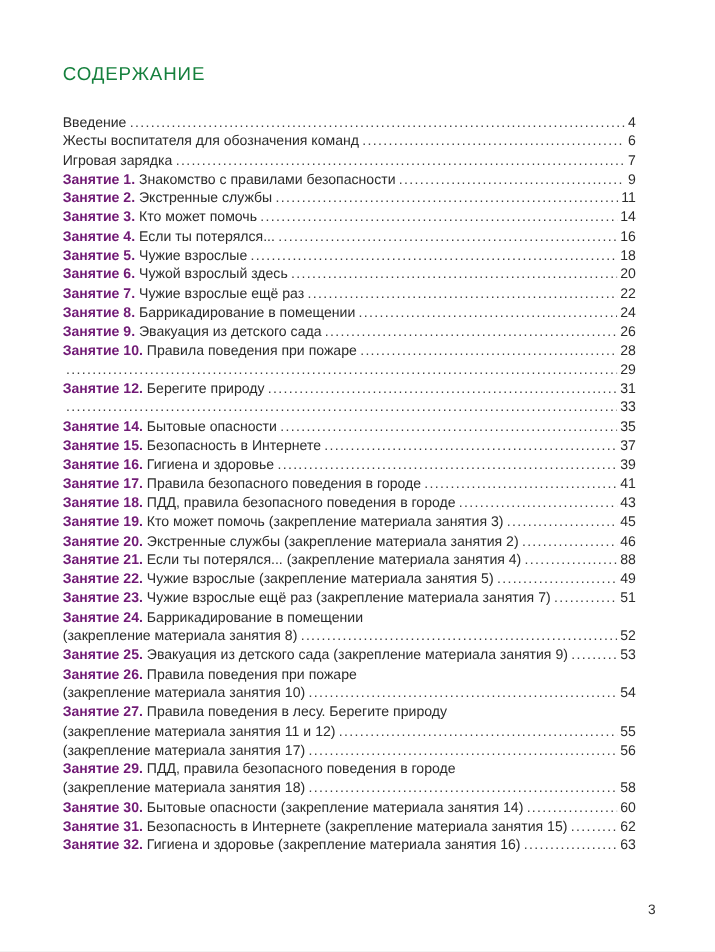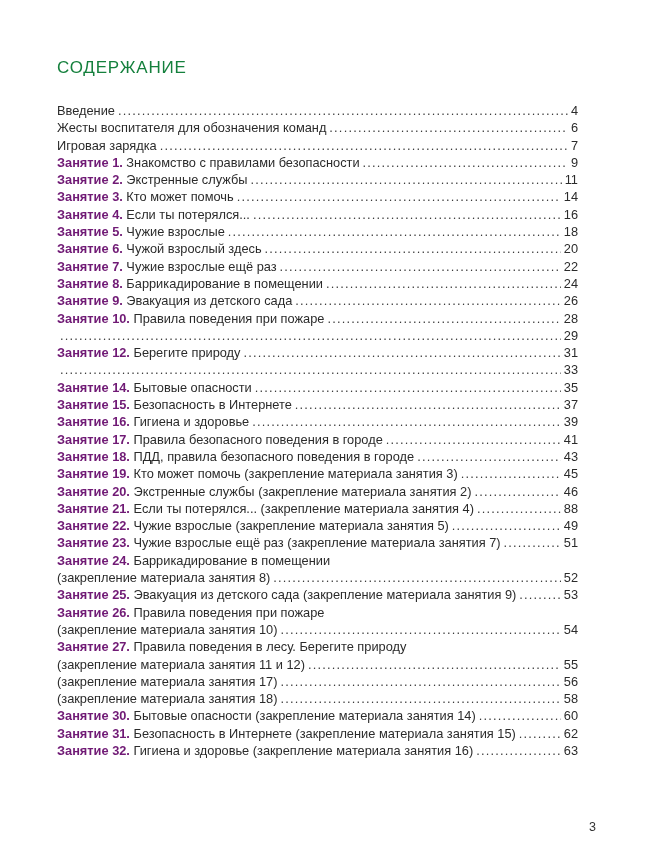--- a/index.html
+++ b/index.html
@@ -228,20 +228,23 @@
         <span class="toc-title">(закрепление материала занятия 11 и 12)</span>
         <span class="toc-dots">............................................................................................................................................................................................................................................................................................................</span>
         <span class="toc-page">55</span>
       </div>
       <div class="toc-row">
         <span class="toc-title">(закрепление материала занятия 17)</span>
         <span class="toc-dots">............................................................................................................................................................................................................................................................................................................</span>
         <span class="toc-page">56</span>
       </div>
       <div class="toc-row">
+        <span class="toc-title"><b>Занятие 29.</b><span> ПДД, правила безопасного поведения в городе</span></span>
+      </div>
+      <div class="toc-row">
         <span class="toc-title">(закрепление материала занятия 18)</span>
         <span class="toc-dots">............................................................................................................................................................................................................................................................................................................</span>
         <span class="toc-page">58</span>
       </div>
       <div class="toc-row">
         <span class="toc-title"><b>Занятие 30.</b><span> Бытовые опасности (закрепление материала занятия 14)</span></span>
         <span class="toc-dots">............................................................................................................................................................................................................................................................................................................</span>
         <span class="toc-page">60</span>
       </div>
       <div class="toc-row">

